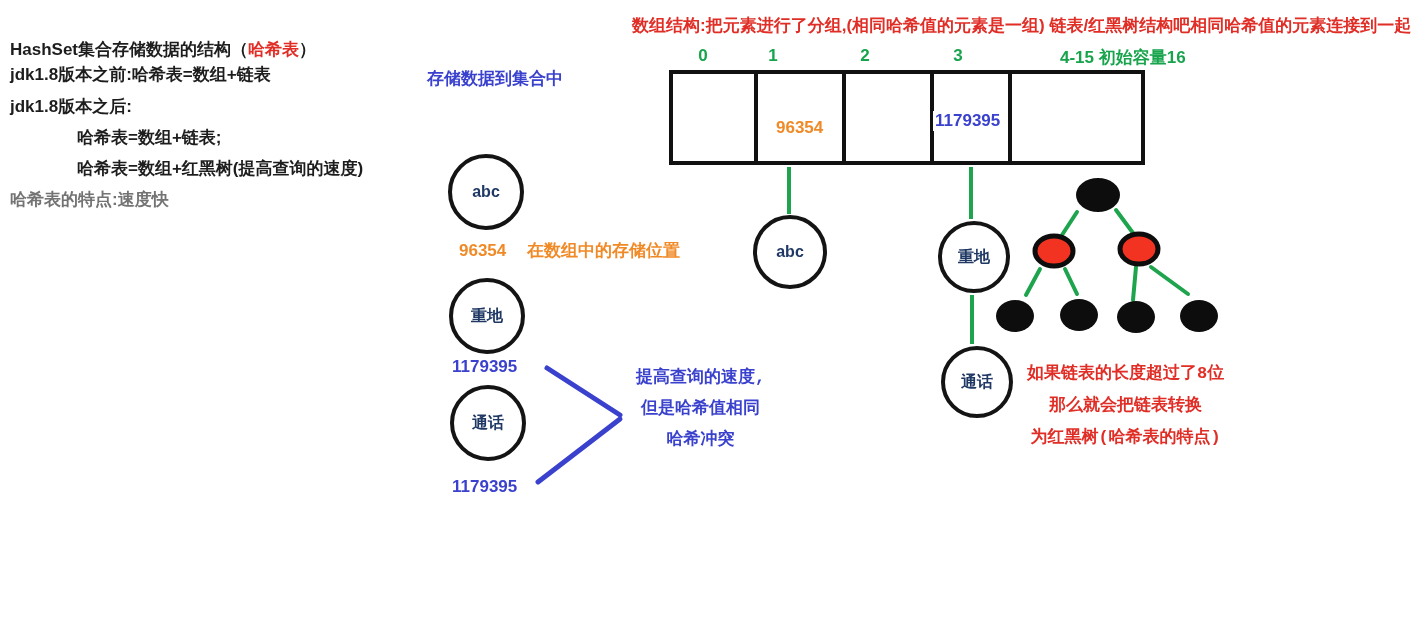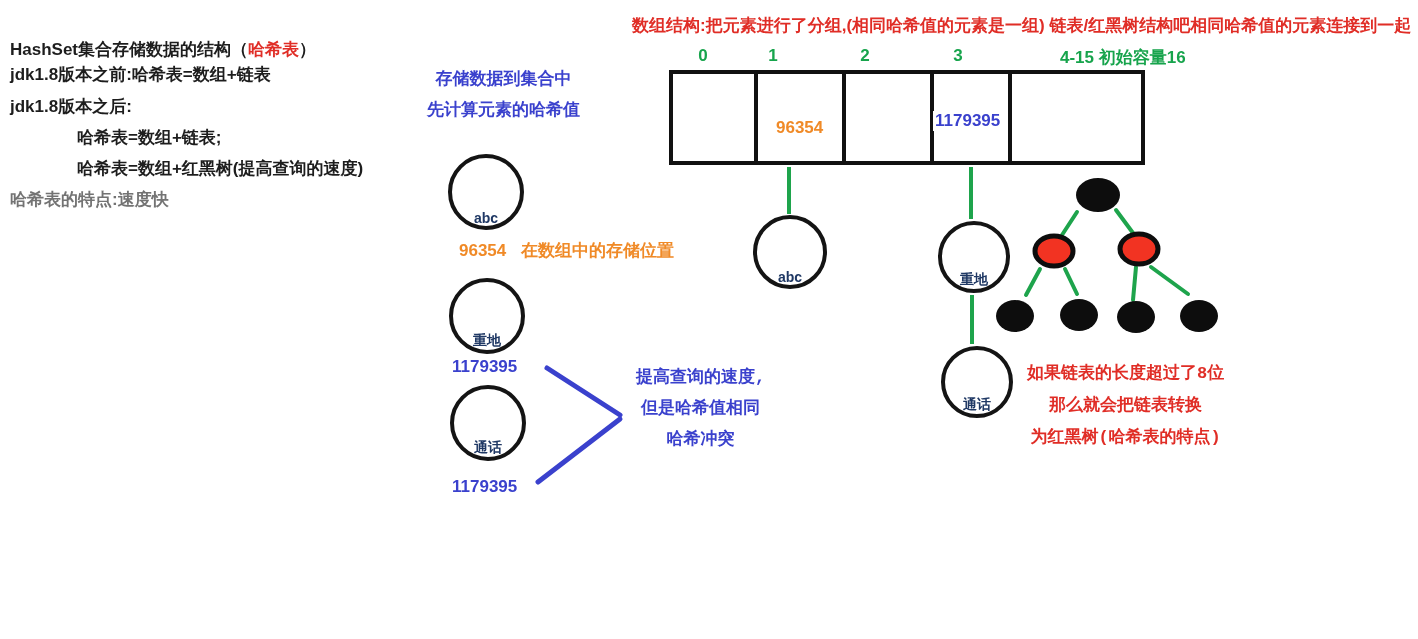--- a/index.html
+++ b/index.html
@@ -12,22 +12,22 @@
   .note{font-size:17px;font-weight:bold;white-space:nowrap;letter-spacing:0;}
   .black{color:#1d1d1d;}
   .red{color:#e02d26;}
   .green{color:#737373;}
   .blue{color:#3a41cd;}
   .orange{color:#f08a27;}
   .sm{font-size:17px;text-align:center;}
   .circle{
     position:absolute;border:4px solid #141414;border-radius:50%;
     background:#fff;box-sizing:border-box;
-    display:flex;align-items:flex-end;justify-content:center;
-    font-weight:bold;color:#1f3864;font-size:14px;
+    display:flex;align-items:center;justify-content:center;
+    font-weight:bold;color:#1f3864;font-size:16px;
   }
   .array-box{
     position:absolute;left:669px;top:70px;width:476px;height:95px;
     border:4px solid #111;box-sizing:border-box;background:#fff;
   }
   .divider{position:absolute;top:0;width:4px;height:87px;background:#111;}
   .idx{position:absolute;top:46px;transform:translateX(-50%);font-size:17px;font-weight:bold;color:#17a44c;white-space:nowrap;}
   .cellval{position:absolute;font-size:17px;font-weight:bold;white-space:nowrap;}
   .stack{position:absolute;line-height:31px;font-weight:bold;white-space:nowrap;font-family:Liberation Mono, monospace;}
   .stack span{display:block;}
@@ -42,21 +42,20 @@
 <div class="abs note black" style="left:10px;top:63px">jdk1.8版本之前:哈希表=数组+链表</div>
 <div class="abs note black" style="left:10px;top:95px">jdk1.8版本之后:</div>
 <div class="abs note black" style="left:77px;top:126px">哈希表=数组+链表;</div>
 <div class="abs note black" style="left:77px;top:157px">哈希表=数组+红黑树(提高查询的速度)</div>
 <div class="abs note green" style="left:10px;top:188px">哈希表的特点:速度快</div>
 
 <div class="abs note red sm" style="left:632px;top:14px">数组结构:把元素进行了分组,(相同哈希值的元素是一组) 链表/红黑树结构吧相同哈希值的元素连接到一起</div>
 
 <div class="stack blue sm" style="left:427px;top:64px">
   <span>存储数据到集合中</span>
-  <span>先计算元素的哈希值</span>
 </div>
 
 <svg width="1418" height="639" viewBox="0 0 1418 639">
 
   <g stroke="#3f3f3f" stroke-width="2" stroke-linecap="round">
     <line x1="687" y1="96" x2="697" y2="96"></line>
     <line x1="692" y1="96" x2="692" y2="118"></line>
     <line x1="687" y1="118" x2="697" y2="118"></line>
   </g>
 
@@ -106,21 +105,21 @@
 </div>
 <div class="circle" style="left:449px;top:278px;width:76px;height:76px">
   <span>重地</span>
 </div>
 <div class="circle" style="left:450px;top:385px;width:76px;height:76px">
   <span>通话</span>
 </div>
 
 <div class="abs note orange sm" style="left:459px;top:239px">
   <span>96354</span>
-  <span style="margin-left:10px">在数组中的存储位置</span>
+  <span style="margin-left:16px">在数组中的存储位置</span>
 </div>
 
 <div class="abs note blue" style="left:452px;top:357px">1179395</div>
 <div class="abs note blue" style="left:452px;top:477px">1179395</div>
 
 <div class="stack blue sm" style="left:636px;top:362px">
   <span>提高查询的速度,</span>
   <span>但是哈希值相同</span>
   <span>哈希冲突</span>
 </div>

